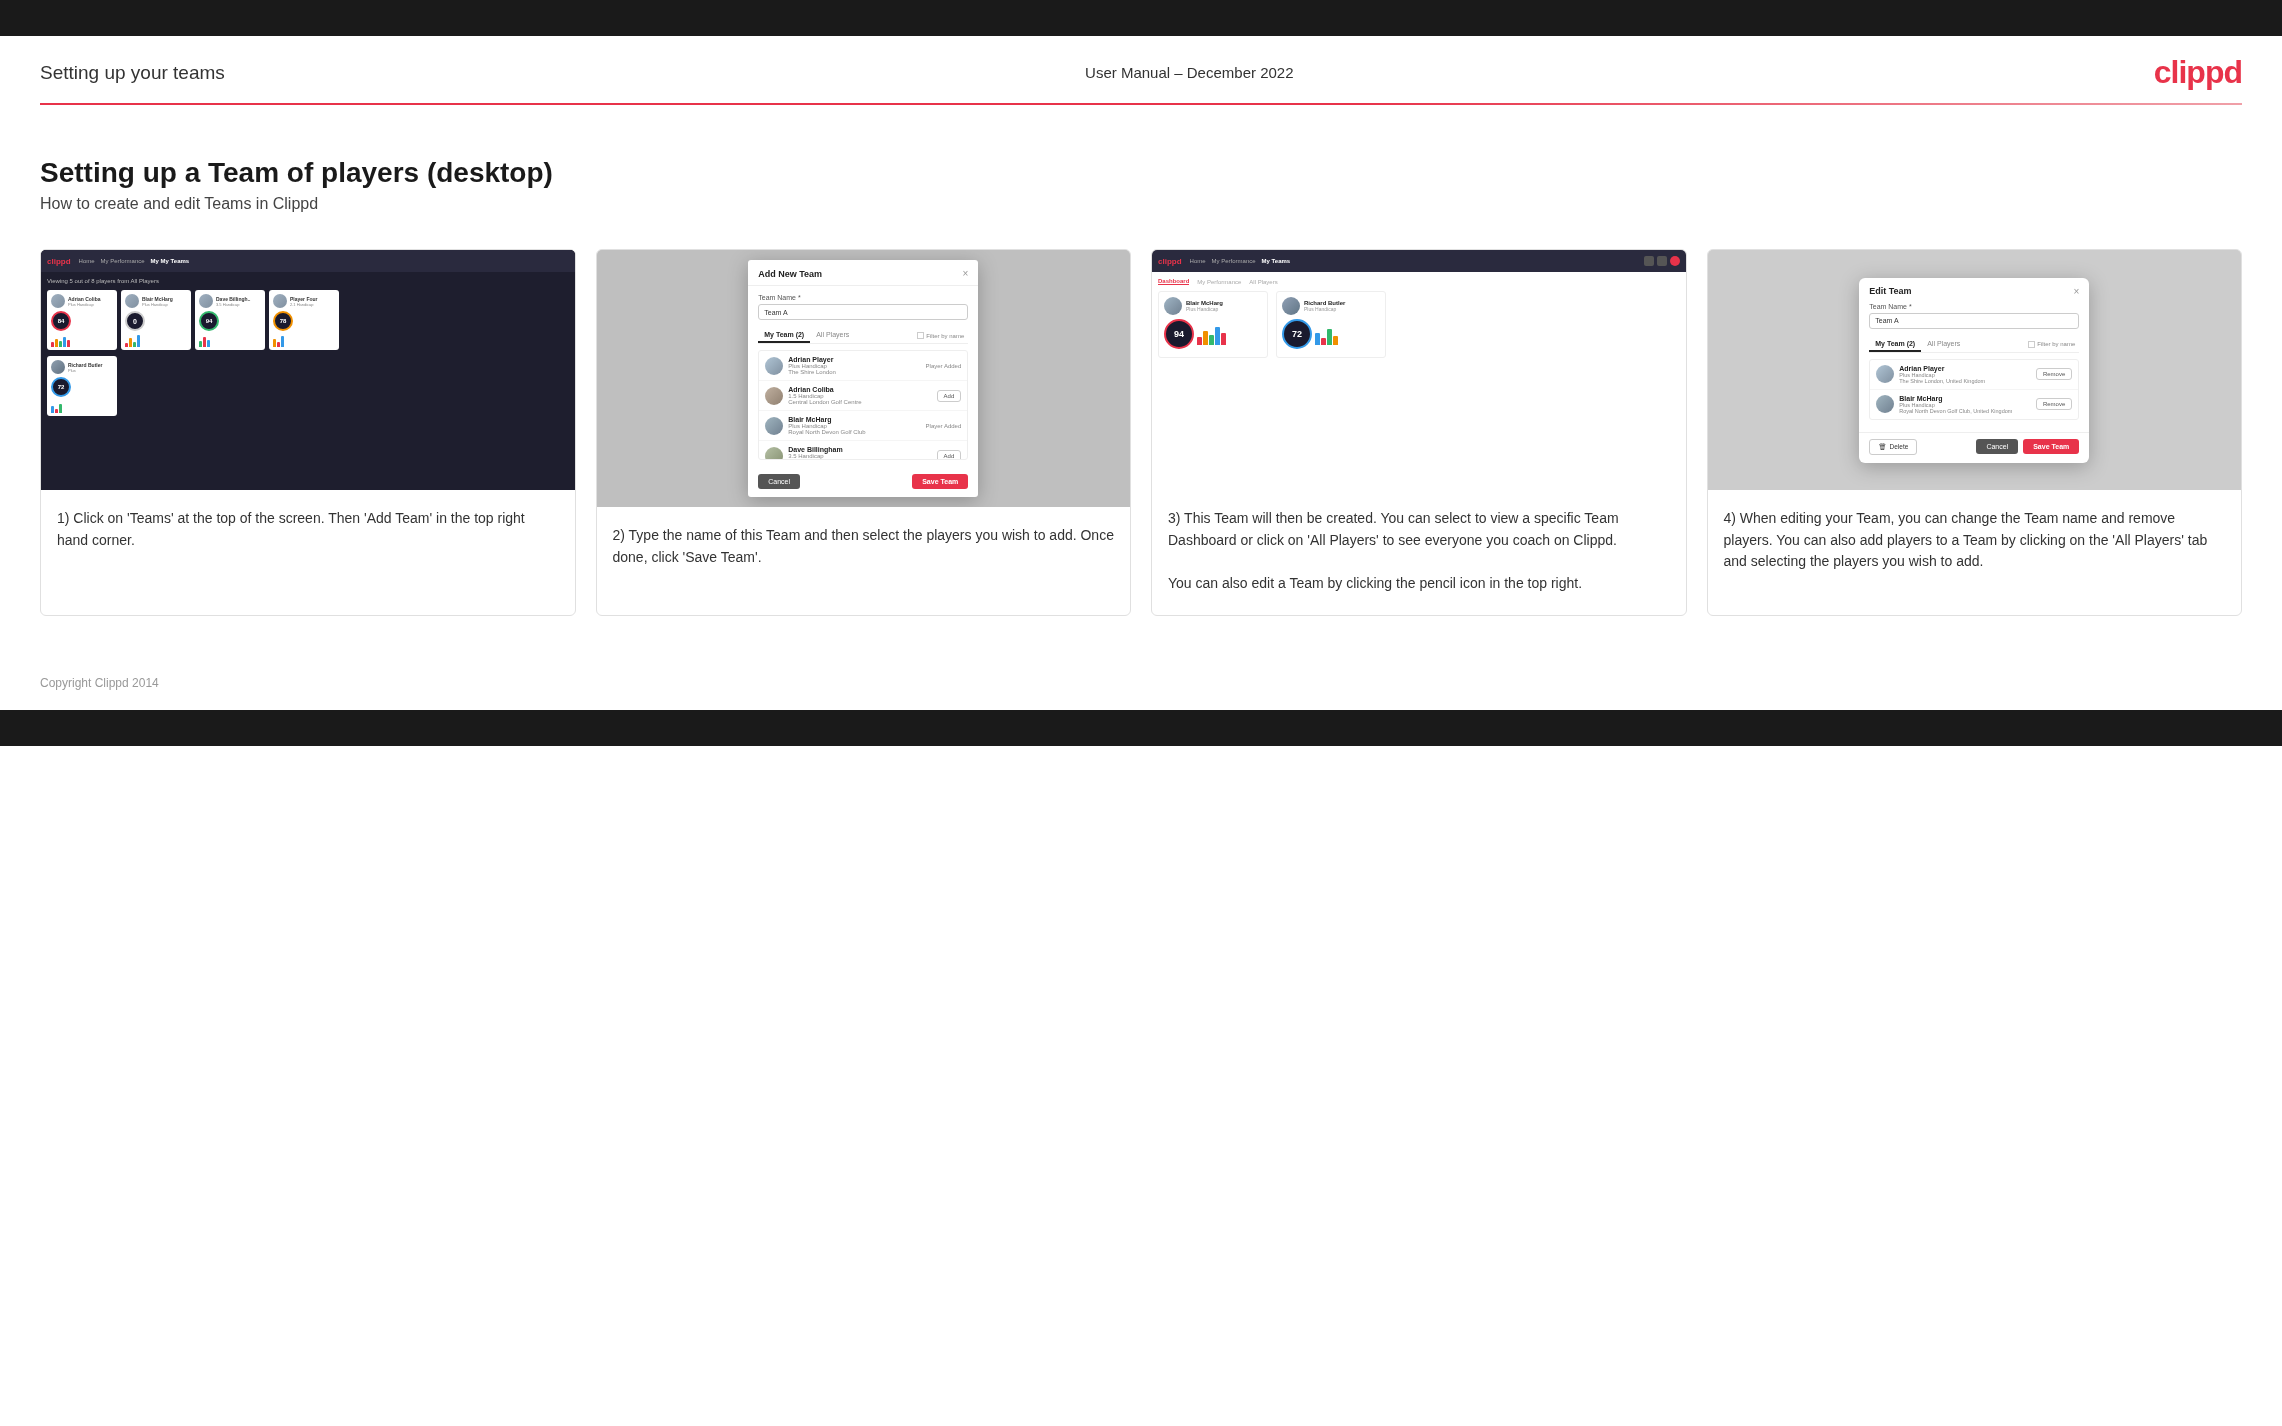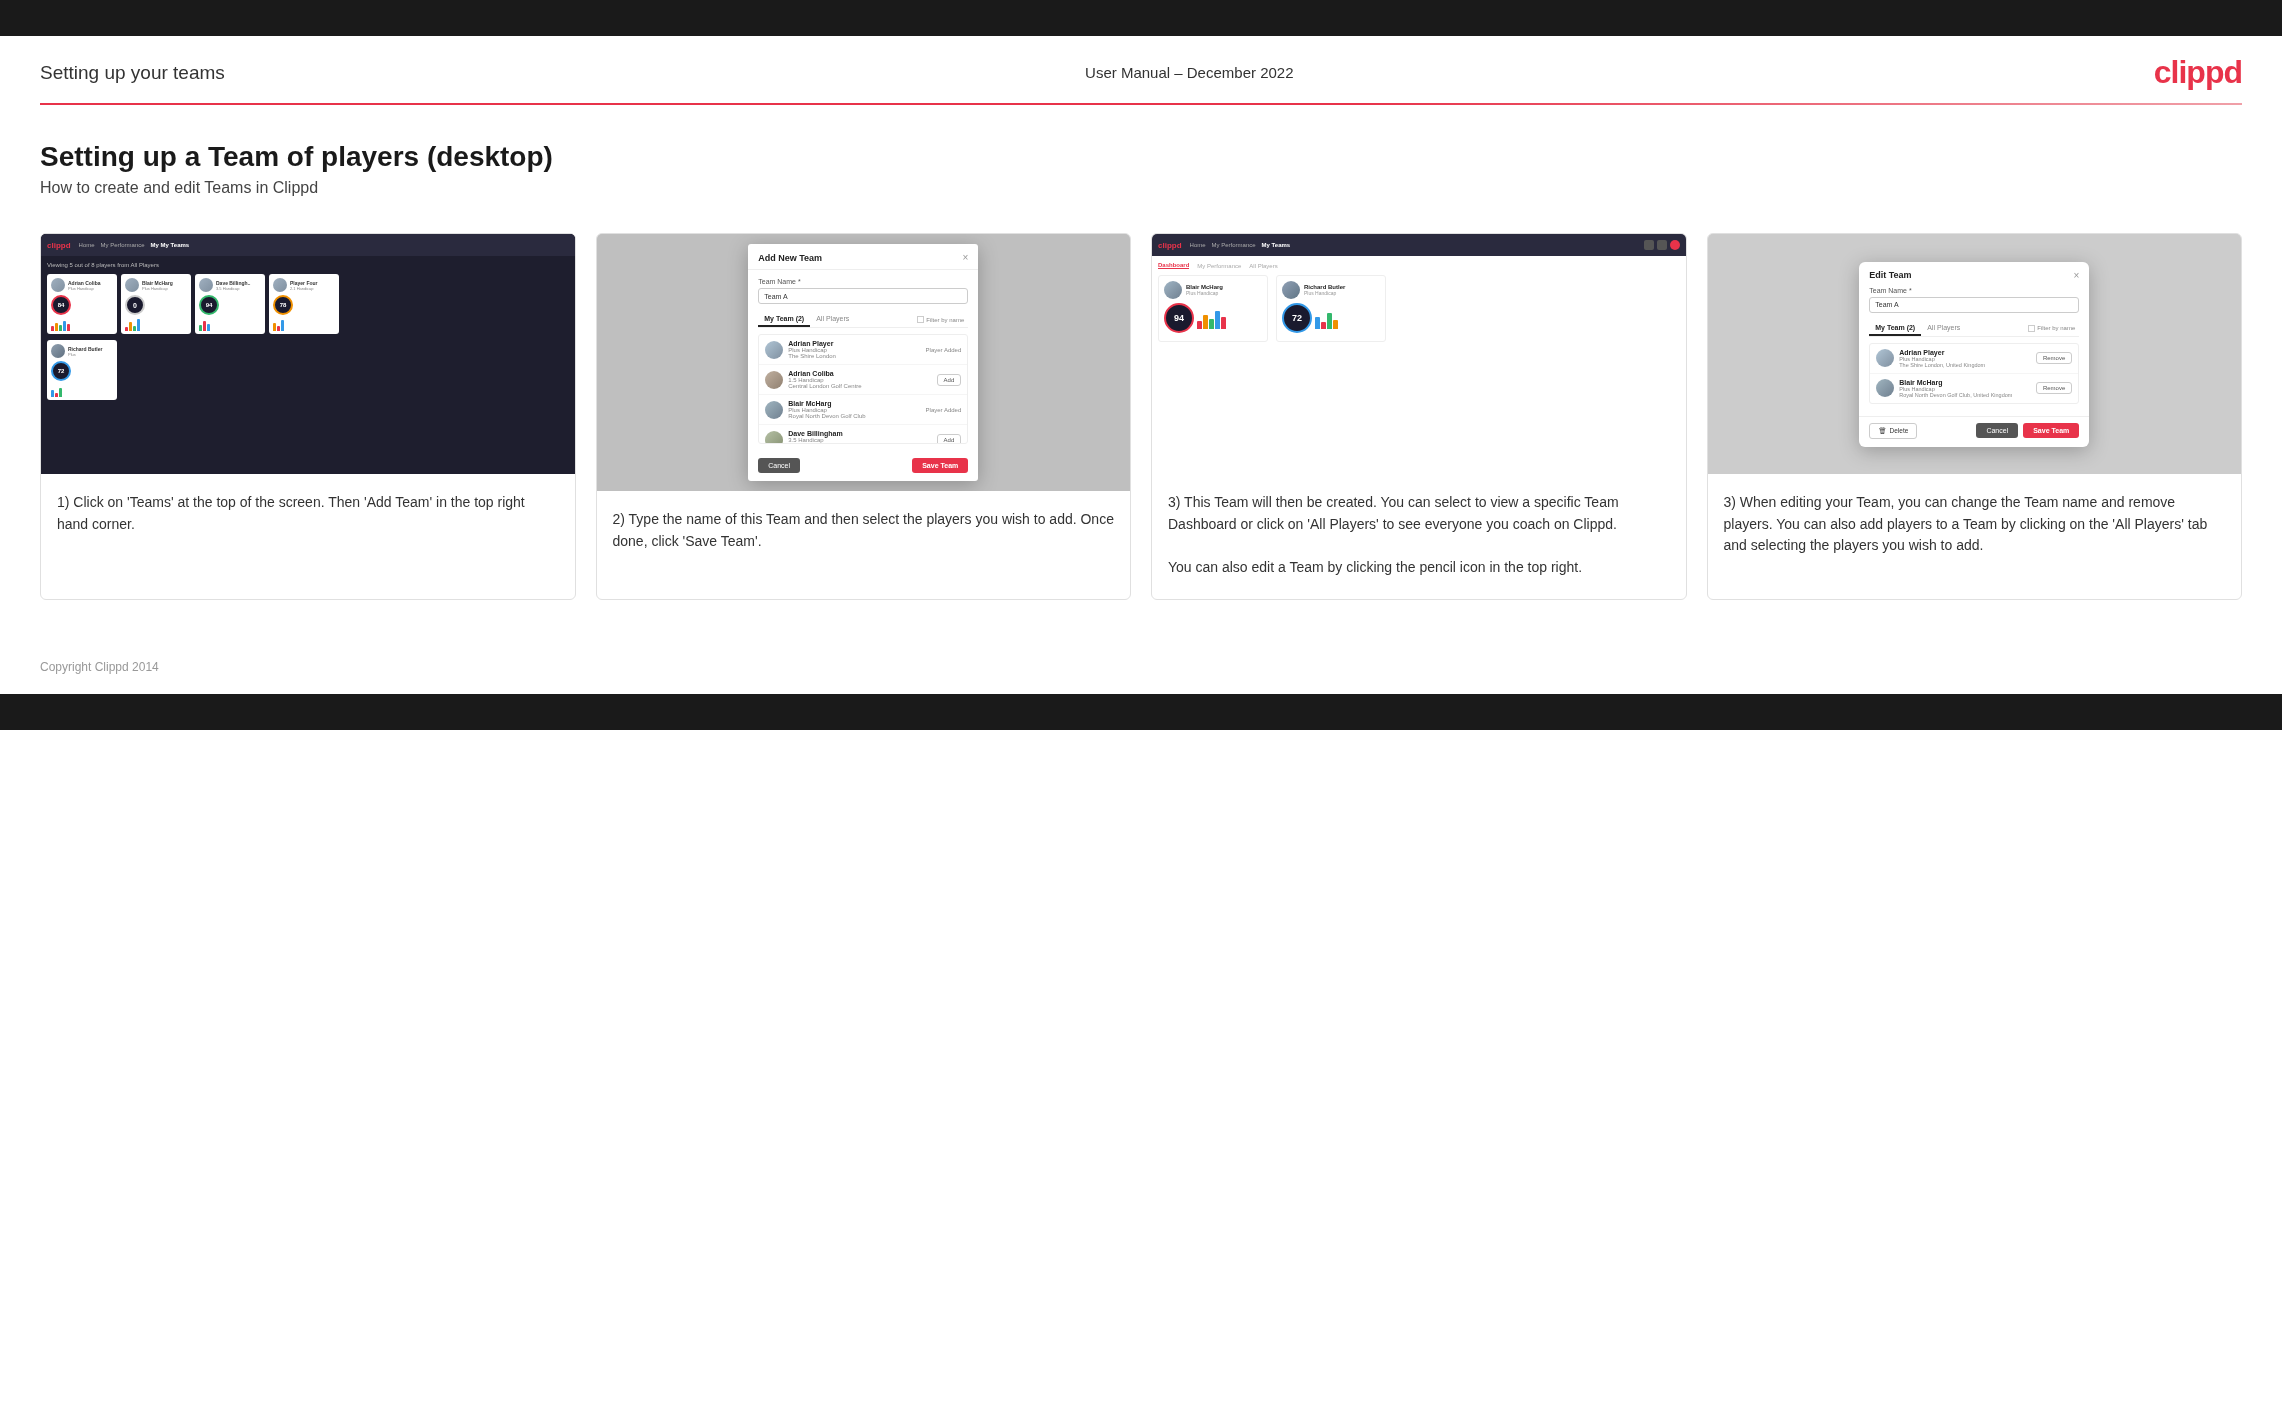--- a/index.html
+++ b/index.html
@@ -42,20 +42,21 @@
     
     .header-divider {
       height: 2px;
       background: linear-gradient(to right, #e8334a 60%, #f0a0a8 100%);
       margin: 0 40px 0 40px;
     }
 
     
     .page-content {
       padding: 36px 40px 20px 40px;
+      margin-top: 16px;
     }
 
     .page-title {
       font-size: 28px;
       font-weight: 700;
       color: #1a1a1a;
       margin-bottom: 6px;
     }
     .page-subtitle {
       font-size: 16px;
@@ -954,21 +955,21 @@
               <span>🗑</span>
               <span>Delete</span>
             </button>
             <div style="display:flex;gap:5px;">
               <button class="ss4-cancel-btn">Cancel</button>
               <button class="ss4-save-btn">Save Team</button>
             </div>
           </div>
         </div>
       </div>
-      <div class="card-text">3) When editing your Team, you can change the Team name and remove players. You can also add players to a Team by clicking on the 'All Players' tab and selecting the players you wish to add.</div>
+      <div class="card-text">4) When editing your Team, you can change the Team name and remove players. You can also add players to a Team by clicking on the 'All Players' tab and selecting the players you wish to add.</div>
     </div>
 
   </div>
 
 </div>
 
 <div class="page-footer">
   <span>Copyright Clippd 2014</span>
 </div>
 

